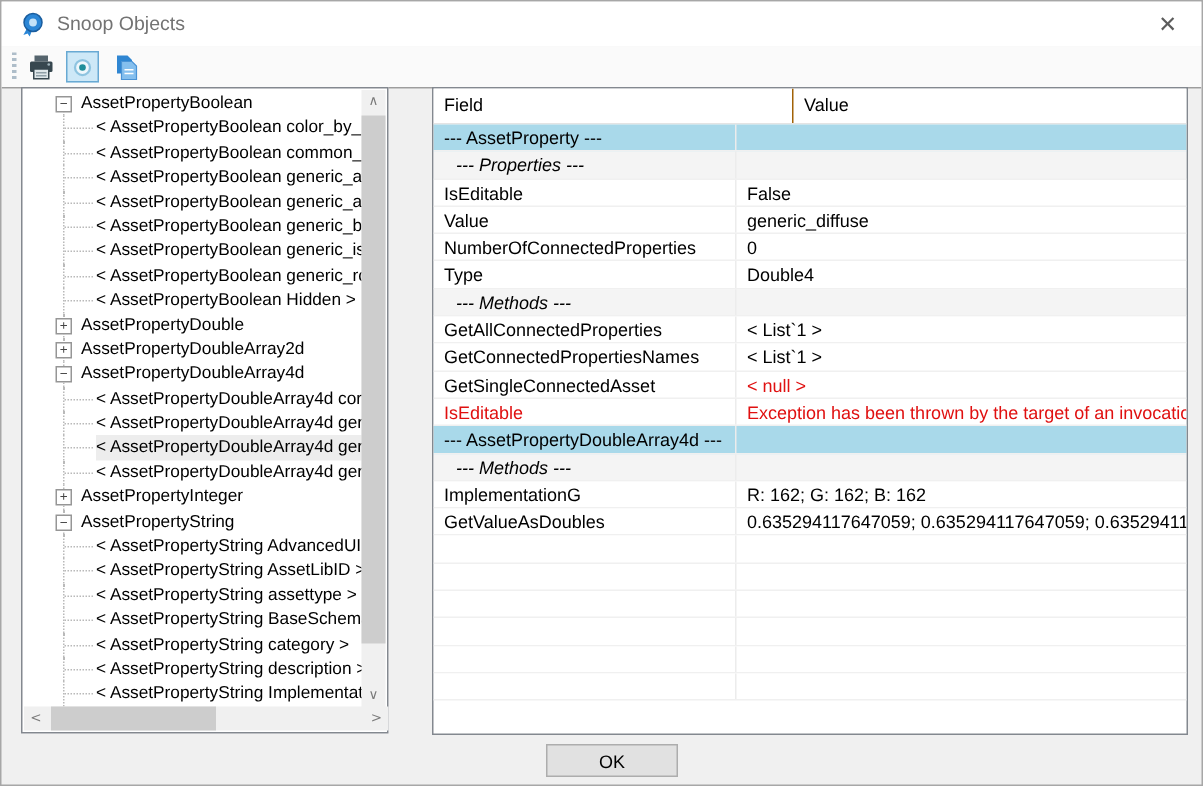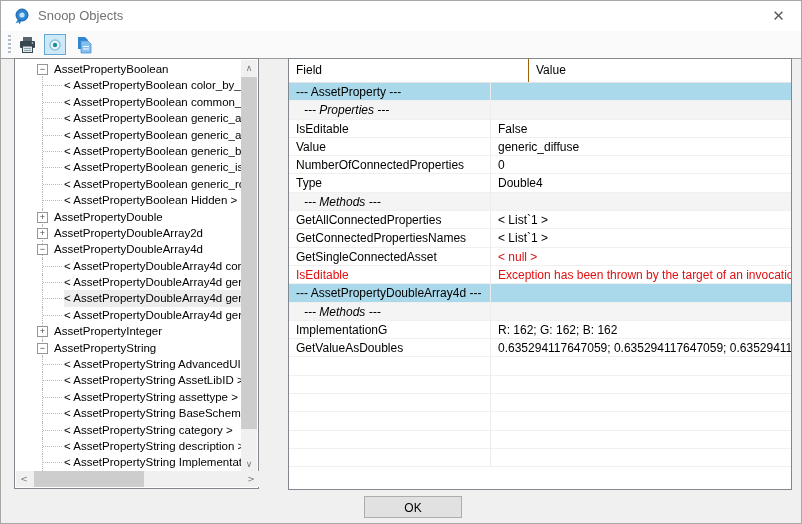--- a/index.html
+++ b/index.html
@@ -55,21 +55,21 @@
   .hcell.v{flex:1;}
   .grow{display:flex;height:18.3px;font-size:12px;line-height:18px;border-bottom:1px solid #f0f0f0;background:#fff;}
   .gcell{white-space:nowrap;overflow:hidden;}
   .gcell.f{width:202px;border-right:1px solid #ececec;padding-left:7px;}
   .gcell.v{flex:1;padding-left:7px;}
   .grow.group{background:var(--sel-blue);}
   .grow.section .gcell.f{padding-left:15px;}
   .grow.section{background:#f4f4f4;font-style:italic;}
   .red{color:var(--err-red);}
   
-  #ok-btn{position:absolute;left:363px;top:495px;width:98px;height:22px;background:#e1e1e1;border:1px solid #adadad;
+  #ok-btn{position:absolute;left:363px;top:495px;width:88px;height:22px;background:#e1e1e1;border:1px solid #adadad;
     font-size:12px;font-family:"Liberation Sans",sans-serif;text-align:center;line-height:20px;}
 </style>
 </head>
 <body>
 
 <div id="dialog" style="--sel-blue: #a9d9ea; --err-red: #e01010;">
 
   <div id="titlebar">
     <span id="app-icon">
       <svg width="17" height="17" viewBox="0 0 17 17">

